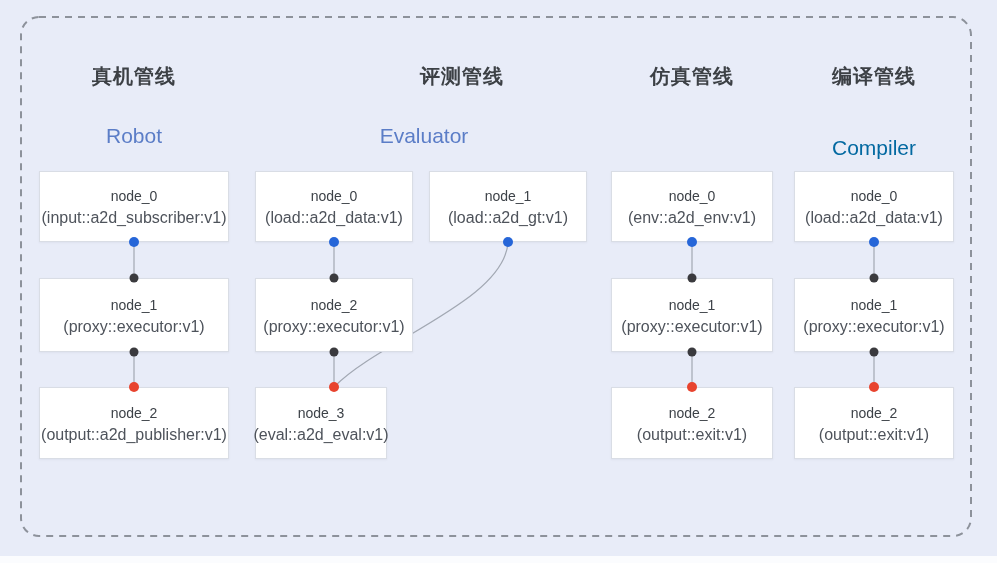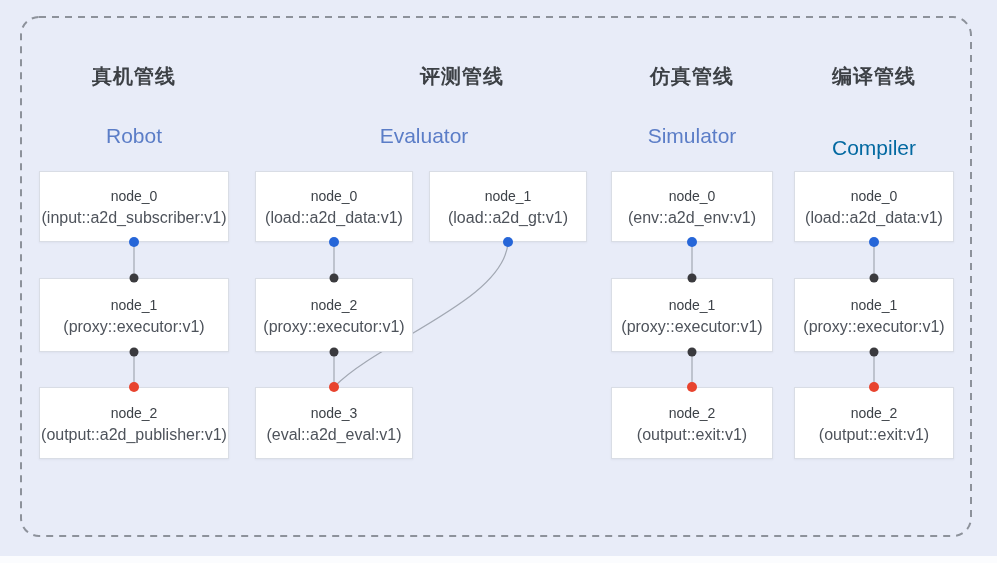--- a/index.html
+++ b/index.html
@@ -89,26 +89,25 @@
         <div class="node-type">(load::a2d_data:v1)</div>
       </div>
       <div class="node-box" style="left: 429px; top: 171px; width: 158px; height: 71px;">
         <div class="node-name">node_1</div>
         <div class="node-type">(load::a2d_gt:v1)</div>
       </div>
       <div class="node-box" style="left: 255px; top: 278px; width: 158px; height: 74px;">
         <div class="node-name">node_2</div>
         <div class="node-type">(proxy::executor:v1)</div>
       </div>
-      <div class="node-box" style="left: 255px; top: 387px; width: 158px; height: 72px;">
+      <div class="node-box" style="left: 255px; top: 387px; width: 132px; height: 72px;">
         <div class="node-name">node_3</div>
         <div class="node-type">(eval::a2d_eval:v1)</div>
       </div>
       <div class="pipeline-title-zh" style="left: 692px; top: 65px; color: rgb(60, 64, 69);">仿真管线</div>
-      <div class="pipeline-title-en" style="left: 692px; top: 123px; color: rgb(91, 125, 199);">Simulator</div>
       <div class="node-box" style="left: 611px; top: 171px; width: 162px; height: 71px;">
         <div class="node-name">node_0</div>
         <div class="node-type">(env::a2d_env:v1)</div>
       </div>
       <div class="node-box" style="left: 611px; top: 278px; width: 162px; height: 74px;">
         <div class="node-name">node_1</div>
         <div class="node-type">(proxy::executor:v1)</div>
       </div>
       <div class="node-box" style="left: 611px; top: 387px; width: 162px; height: 72px;">
         <div class="node-name">node_2</div>

